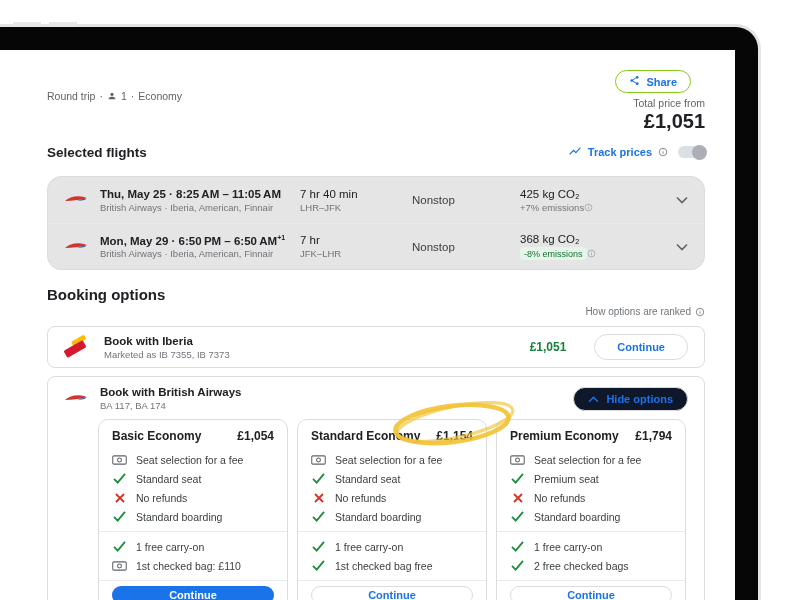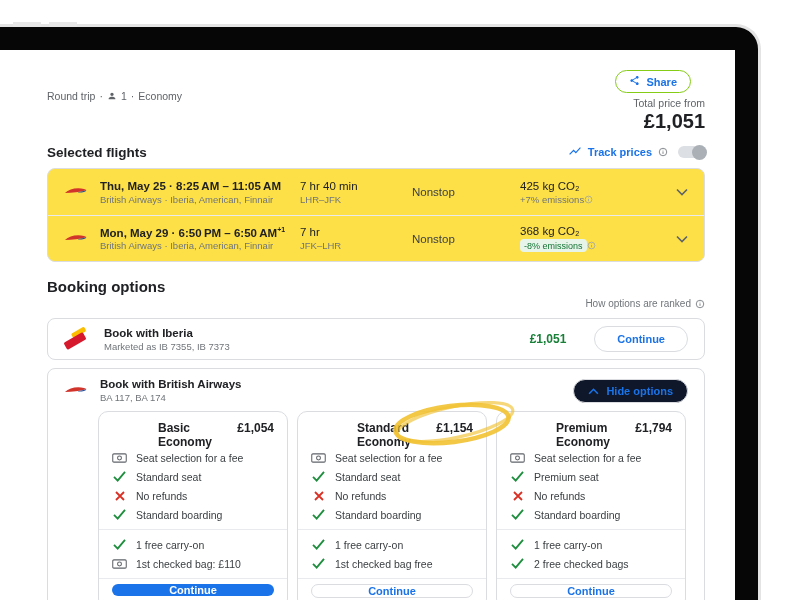--- a/index.html
+++ b/index.html
@@ -36,21 +36,21 @@
   
   .sec-row { display:flex; justify-content:space-between; align-items:center; margin-top:2px; }
   .sec-title { font-size:13.5px; font-weight:600; }
   .track { display:flex; align-items:center; gap:6px; font-size:11px; color:#1a73e8; font-weight:600; }
   .info-i { display:inline-flex; }
   .toggle { width:27px; height:12px; border-radius:7px; background:#dcdfe3; position:relative; margin-left:4px; cursor:pointer; }
   .toggle .knob { position:absolute; right:-2px; top:-1.5px; width:15px; height:15px;
     border-radius:50%; background:#aab0b6; }
 
   
-  .flights-card { margin-top:8px; border:1px solid #dadce0; border-radius:8px; background:#fde047; }
+  .flights-card { margin-top:16px; border:1px solid #dadce0; border-radius:14px; background:#e5e5e5; }
   .frow { height:46px; display:flex; align-items:center; padding:0 16px; cursor:pointer; }
   .frow + .frow { border-top:1px solid #e8eaed; }
   .fc-logo { width:36px; }
   .fc-main { width:200px; }
   .fc-dur { width:112px; }
   .fc-stops { width:108px; font-size:11.5px; color:#3c4043; }
   .fc-emis { width:150px; }
   .ft { font-size:11.5px; font-weight:600; color:#202124; }
   .fs { font-size:9.5px; color:#70757a; margin-top:2px; }
   .ft sup { font-size:7px; }
@@ -74,21 +74,21 @@
     padding:9px 16px 16px; height:262px; }
   .ba-head { display:flex; align-items:center; }
   .hide-pill { margin-left:auto; display:flex; align-items:center; gap:7px;
     border:1px solid #dadce0; border-radius:15px; background:#0f172a; color:#1a73e8;
     font-size:11px; font-weight:600; padding:5px 14px; cursor:pointer; }
 
   
   .fares { display:flex; gap:9px; margin-top:8px; margin-left:34px; }
   .fare { width:190px; border:1px solid #dadce0; border-radius:10px; background:#fff;
     padding:9px 13px 12px; height:198px; display:flex; flex-direction:column; }
-  .fare-head { display:flex; justify-content:space-between; align-items:flex-start; height:20px;margin-left:46px; }
+  .fare-head { display:flex; justify-content:space-between; align-items:flex-end; height:20px; }
   .fare-name { font-size:12px; font-weight:600; }
   .fare-price { font-size:12px; font-weight:600; }
   .fitem { display:flex; align-items:center; gap:9px; height:19px; font-size:10.5px; color:#3c4043; }
   .fitem .ic { width:15px; display:flex; justify-content:center; }
   .fdiv { border-top:1px solid #e8eaed; margin:5px -13px; }
   .flist { margin-top:7px; }
   .fare-btn { margin-top:auto; height:26px; border-radius:14px; display:flex; align-items:center;
     justify-content:center; font-size:11px; font-weight:600; cursor:pointer; font-family:inherit; }
   .fare-btn.filled { background:#1a73e8; color:#fff; border:none; }
   .fare-btn.outline { background:#fff; color:#1a73e8; border:1px solid #dadce0; }

